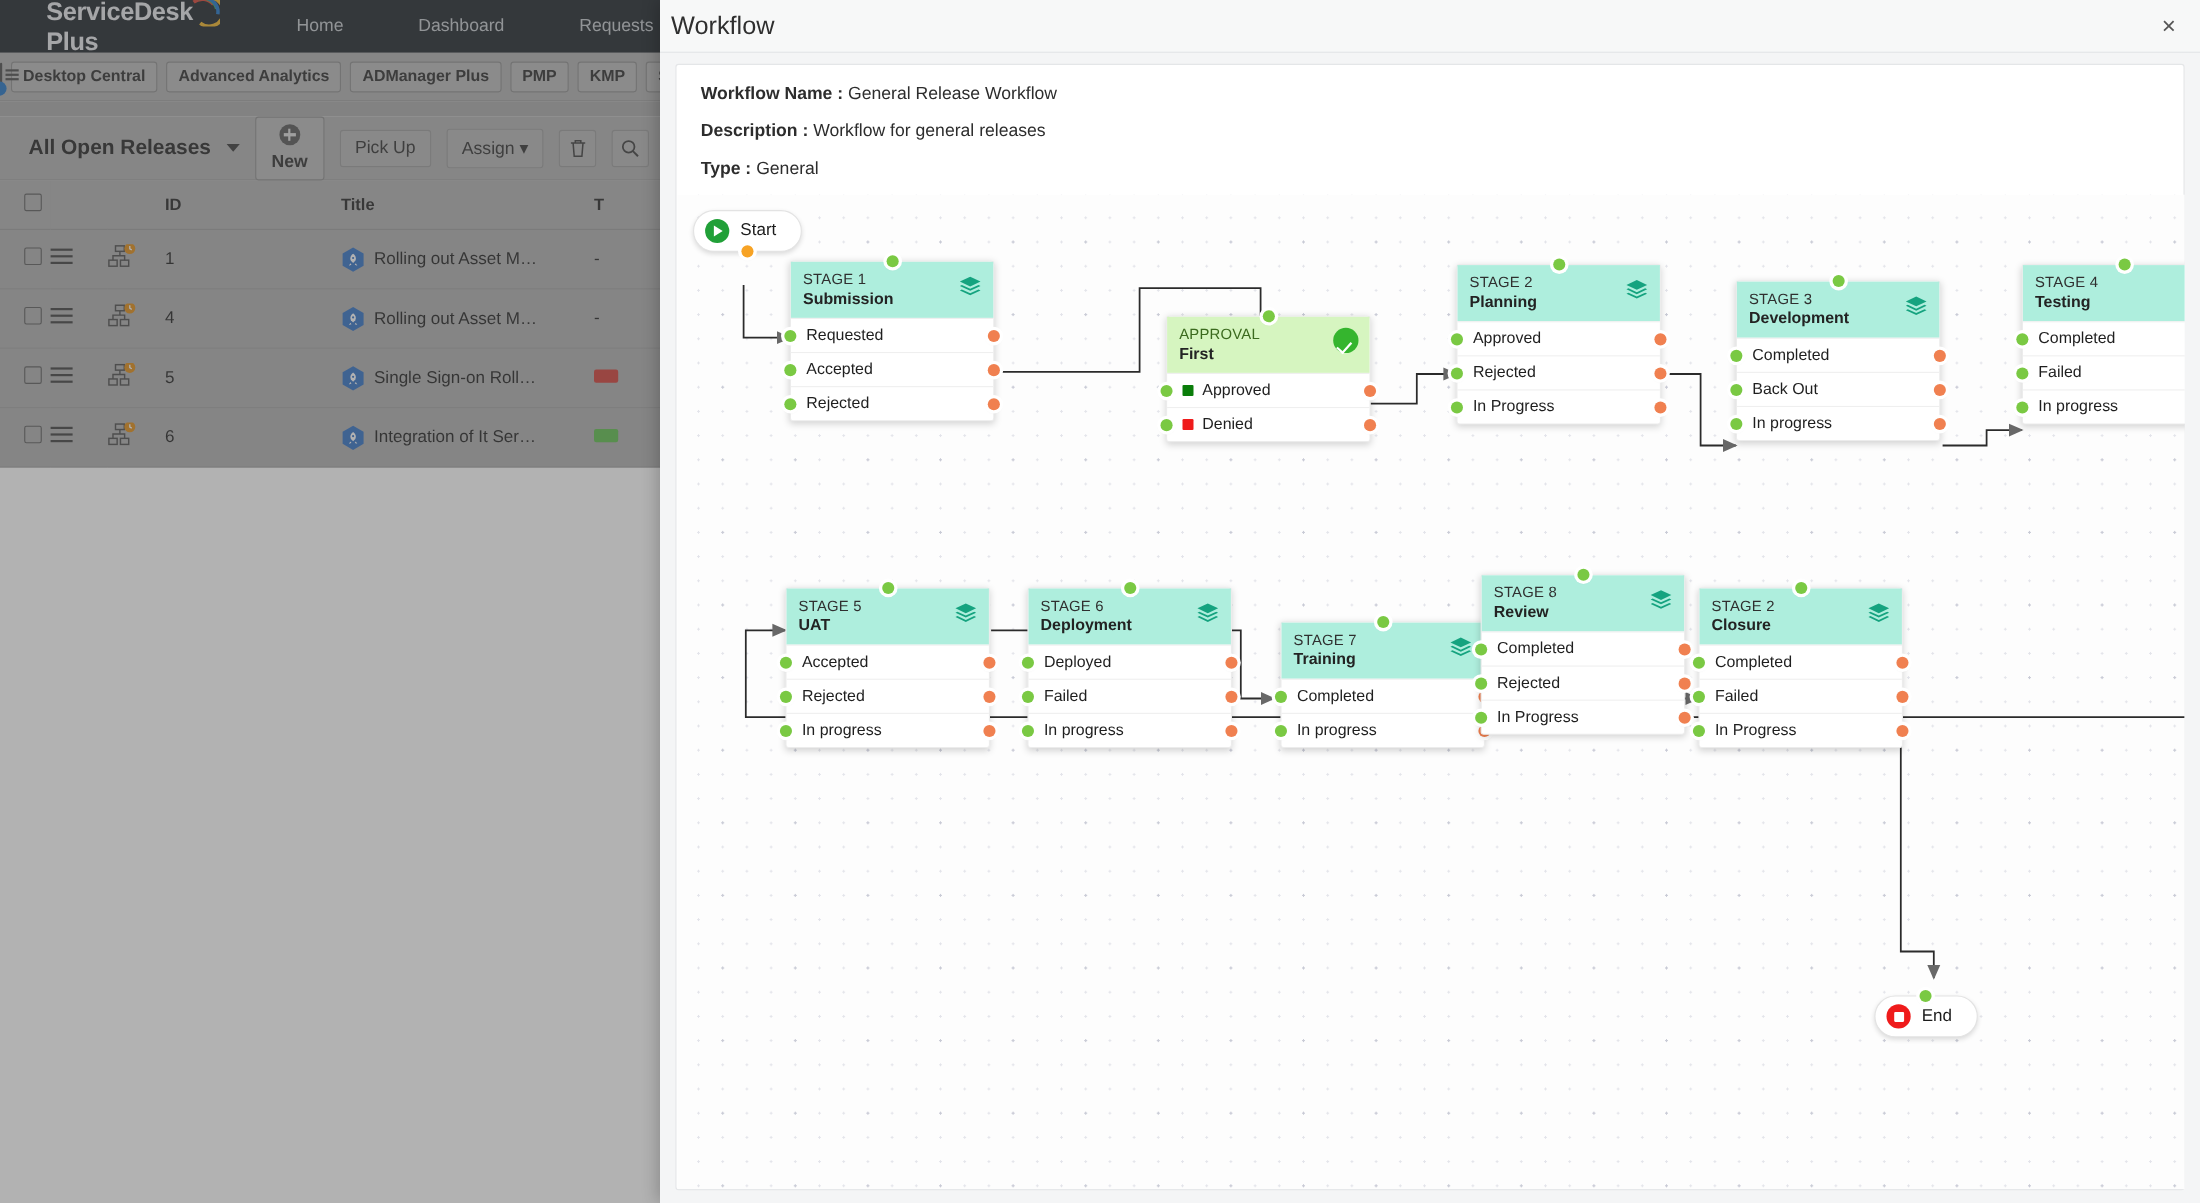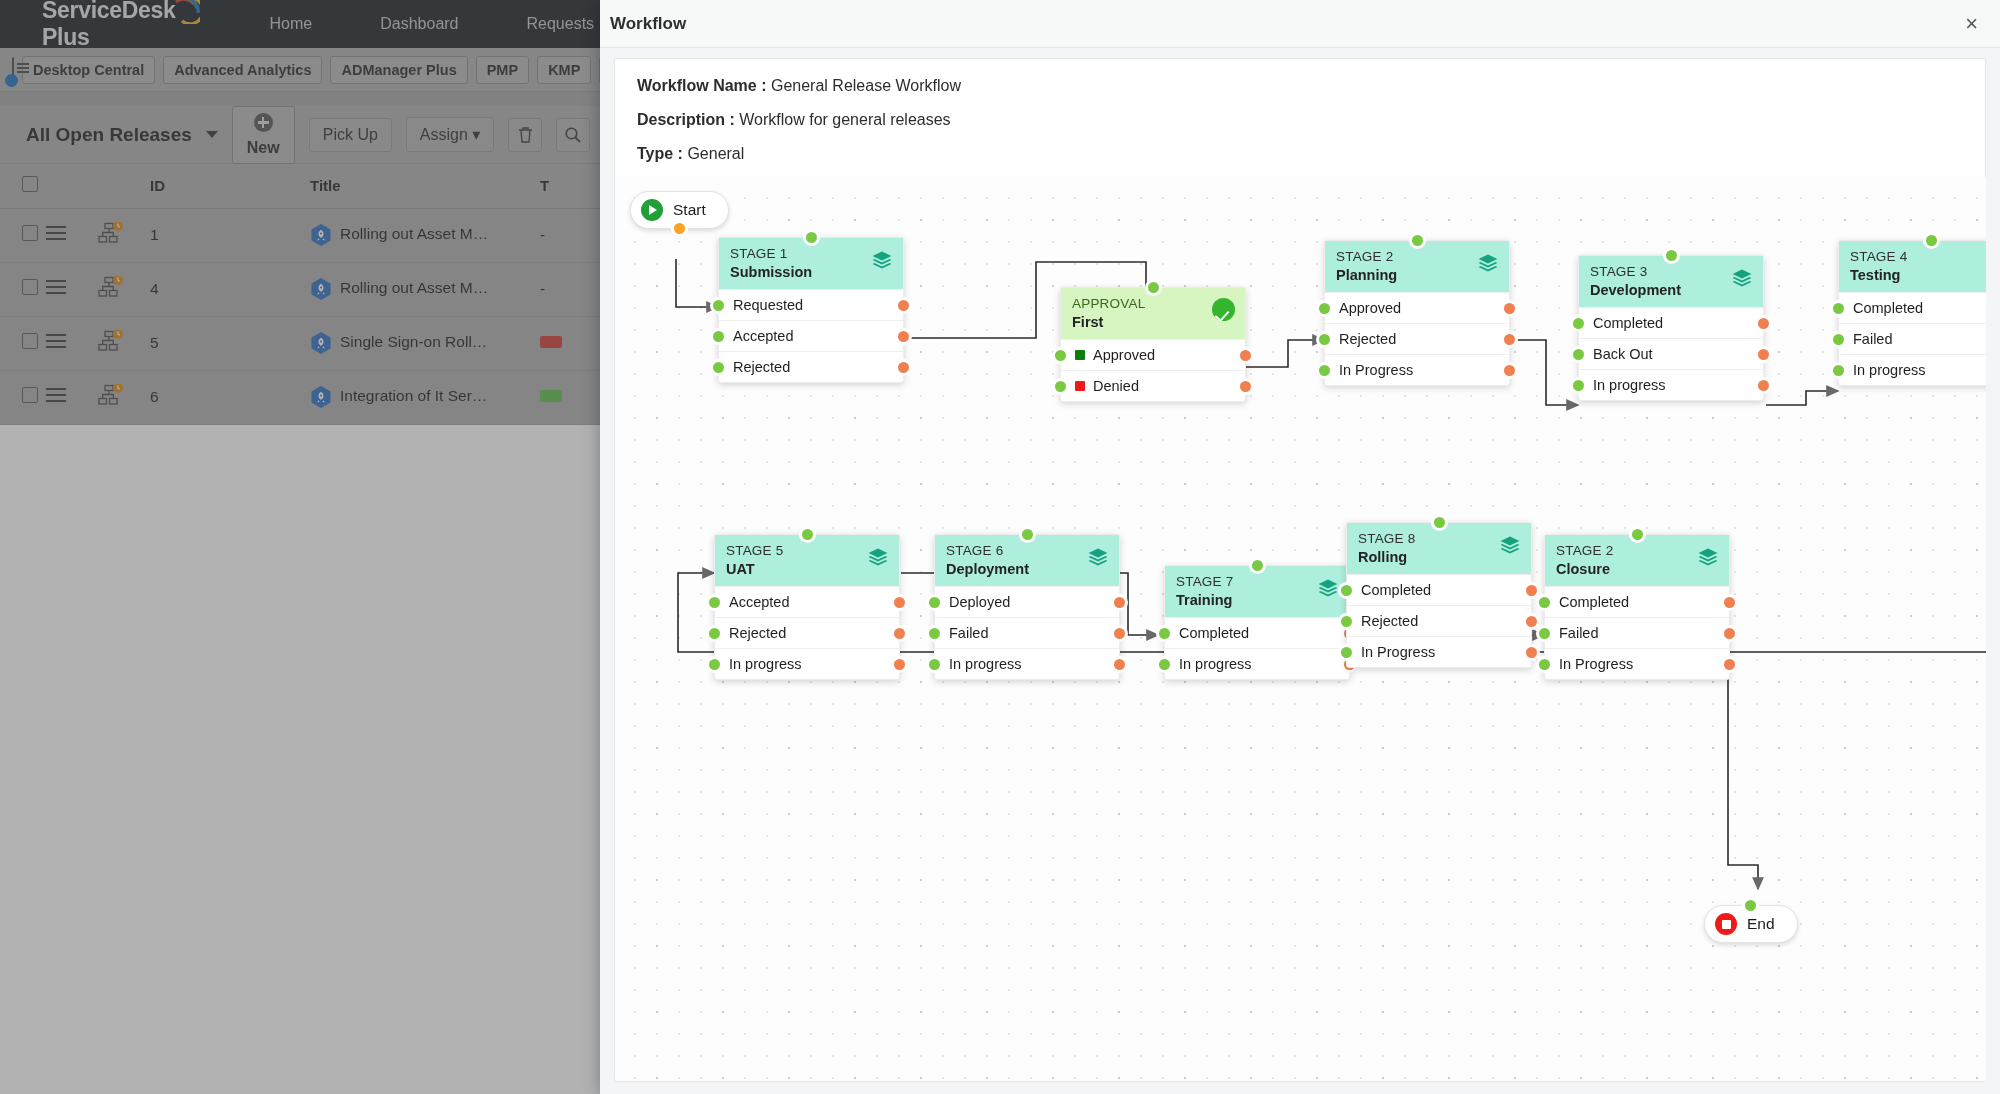--- a/index.html
+++ b/index.html
@@ -26,21 +26,21 @@
     gap: 3px; margin-right: 18px; }
   .grid-icon i { background: #c7ccd1; border-radius: 1px; display:block; }
   .brand { color: #e8eaed; font-size: 23px; font-weight: bold; letter-spacing: -0.3px;
     position: relative; padding-right: 14px; }
   .brand-swirl { position: absolute; right: -10px; top: -3px; width: 30px; height: 30px; }
   .topnav { display: flex; gap: 28px; margin-left: 40px; }
   .topnav span { color: #c3c8cd; font-size: 16px; margin-left: 40px; }
 
   .appsbar {
     height: 44px; background: #b0b0b0; display: flex; align-items: center;
-    padding-left: 12px; gap: 8px; border-bottom: 1px solid #9d9d9d;
+    gap: 8px; border-bottom: 1px solid #9d9d9d;
   }
   .doc-icon { width: 26px; height: 26px; border: 1.6px solid #4a4a4a; border-radius: 2px;
     position: relative; background:#cfcfcf; }
   .doc-icon::before { content:""; position:absolute; left:4px; top:5px; width:12px; height:2px; background:#4a4a4a;
     box-shadow: 0 4px 0 #4a4a4a, 0 8px 0 #4a4a4a; }
   .doc-icon::after { content:""; position:absolute; right:-5px; bottom:-5px; width:13px; height:13px;
     border-radius:50%; background:#1e72c4; }
   .appchip { border: 1px solid #8d8d8d; background: #b8b8b8; border-radius: 3px;
     padding: 5px 10px; font-size: 14.5px; font-weight: bold; color: #2b2b2b; white-space: nowrap; }
 
@@ -72,21 +72,21 @@
     background: rgba(85,85,85,0.45); }
 
   
   #modal {
     position:absolute; left:600px; top:0; width:1400px; height:1094px;
     background:#f4f5f6;
     box-shadow: -3px 0 14px rgba(0,0,0,0.22);
   }
   .modal-head { height:48px; display:flex; align-items:center; justify-content:space-between;
     padding:0 22px 0 10px; border-bottom:1px solid #e2e4e6; background:#f7f8f8; }
-  .modal-title { font-size:17px; font-weight:bold; color:#2f2f2f; }
+  .modal-title { font-size:23px; font-weight:normal; color:#2f2f2f; }
   .close-x { font-size:22px; color:#555; line-height:1; cursor:pointer; }
 
   .modal-body { position:absolute; left:14px; top:58px; width:1372px; height:1024px;
     background:#fff; border:1px solid #e4e6e8; border-radius:3px; }
   .meta { padding:18px 22px 0 22px; }
   .meta .row { font-size:16px; color:#2d2d2d; margin-bottom:16px; }
   .meta .row b { font-weight:bold; }
 
   .canvas { position:absolute; left:1px; top:118px; width:1370px; height:904px;
     background-color:#fdfdfd;
@@ -570,21 +570,21 @@
             </div>
             <div class="st">
               <span class="dot in"></span>
               <span>In progress</span>
               <span class="dot out"></span>
             </div>
           </div>
           <div class="card" style="left: 730px; top: 345px;">
             <div class="hd">
               <div class="k">STAGE 8</div>
-              <div class="n">Rolling</div>
+              <div class="n">Review</div>
               <svg class="layers" width="20" height="18" viewBox="0 0 20 18">
                 <path d="M10 0.6 L19.4 5 L10 9.4 L0.6 5 Z" fill="#15a37f"></path>
                 <path d="M10 11.6 L17.6 8.1 L19.4 9 L10 13.4 L0.6 9 L2.4 8.1 Z" fill="#15a37f"></path>
                 <path d="M10 15.6 L17.6 12.1 L19.4 13 L10 17.4 L0.6 13 L2.4 12.1 Z" fill="#15a37f"></path>
               </svg>
               <span class="dot top"></span>
             </div>
             <div class="st">
               <span class="dot in"></span>
               <span>Completed</span>

